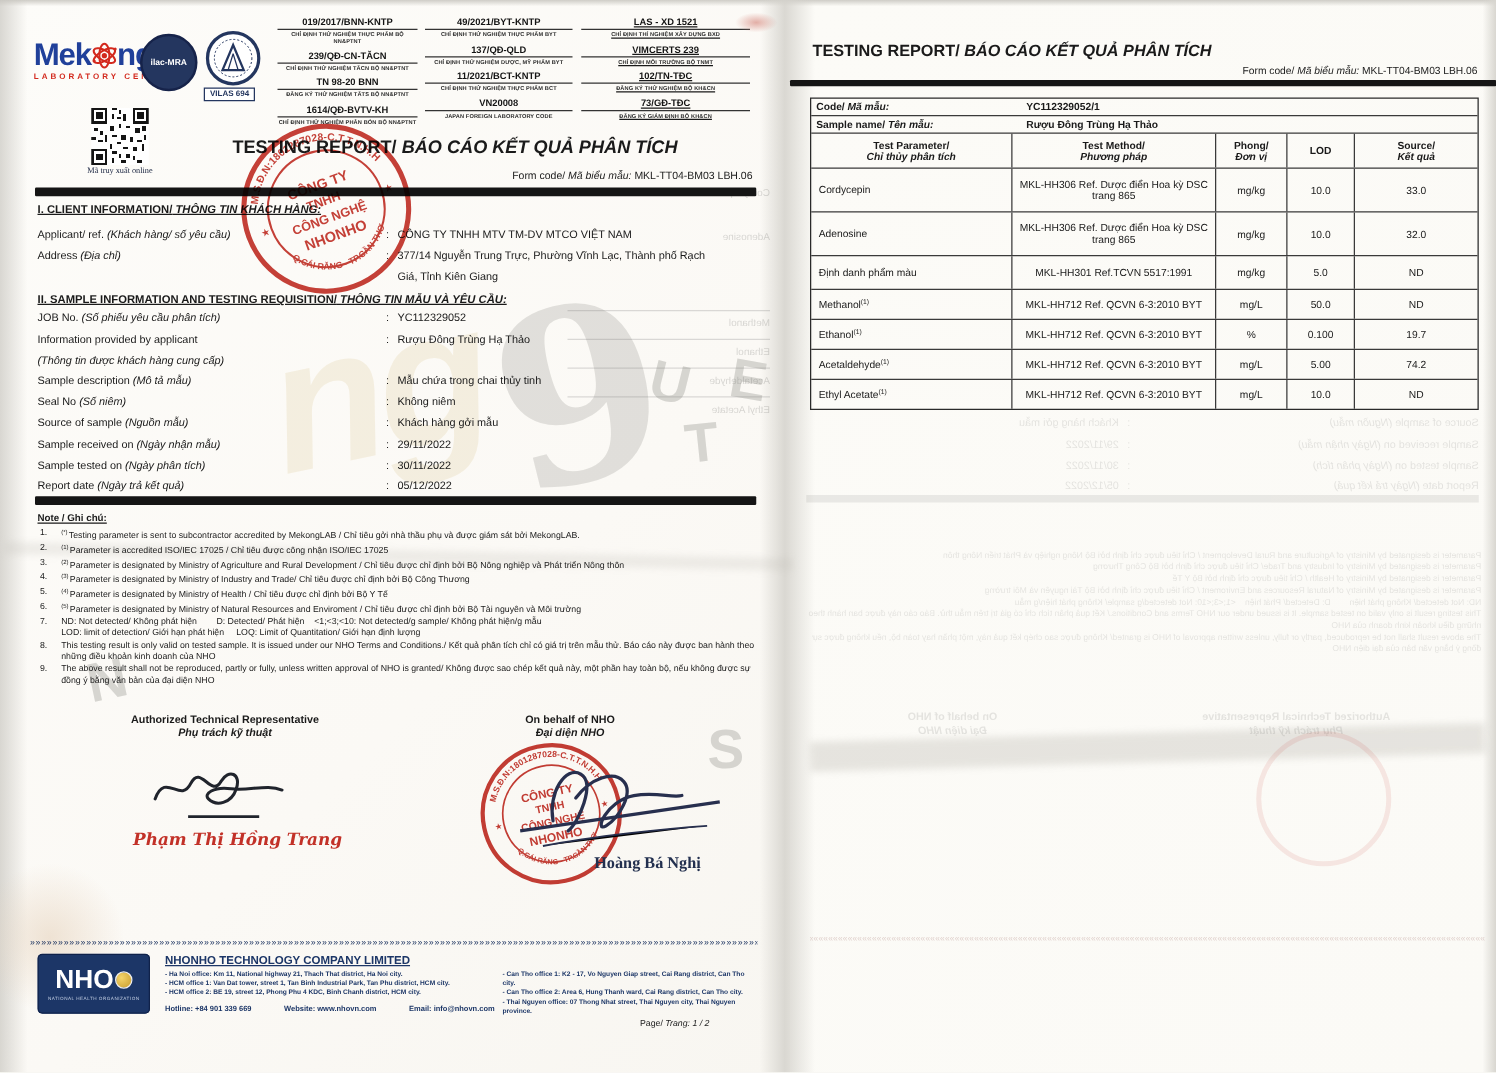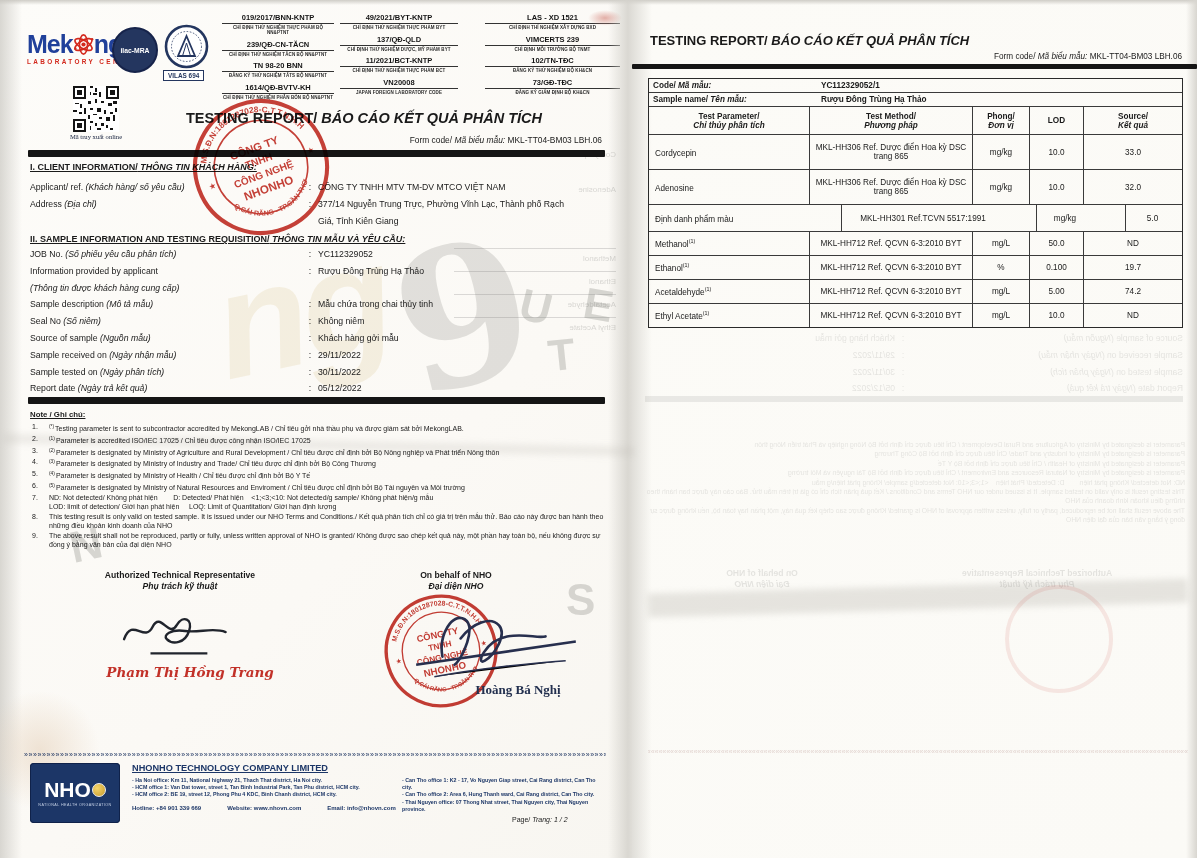--- a/index.html
+++ b/index.html
@@ -70,21 +70,21 @@
   .ntext{flex:1;}
   
   .sigt{text-align:center;font-size:8.6px;font-weight:bold;line-height:11px;z-index:3;}
   .sigt .vi{font-style:italic;}
   .signame-red{left:80px;top:664px;width:220px;text-align:center;font-family:"DejaVu Serif",serif;font-style:italic;font-weight:bold;font-size:13.5px;color:#c23128;z-index:6;}
   .signame-blue{left:428px;top:682px;width:180px;text-align:center;font-family:"Liberation Serif",serif;font-weight:bold;font-size:13px;color:#23304f;z-index:7;}
   .stamp{mix-blend-mode:multiply;z-index:6;}
   .sig-ink{z-index:7;}
   
   .arrows{left:24px;top:751px;width:582px;overflow:hidden;white-space:nowrap;font-size:7px;letter-spacing:.6px;color:#1d3461;z-index:3;}
-  .nho-box{left:30px;top:763px;width:90px;height:60px;background:#1c3667;border-radius:4px;display:flex;flex-direction:column;align-items:center;justify-content:center;z-index:3;box-shadow:0 0 0 1px #10224a inset;}
+  .nho-box{left:30px;top:763px;width:90px;height:48px;background:#1c3667;border-radius:4px;display:flex;flex-direction:column;align-items:center;justify-content:center;z-index:3;box-shadow:0 0 0 1px #10224a inset;}
   .nho-txt{color:#fff;font-weight:800;font-size:21px;line-height:22px;display:flex;align-items:center;}
   .nho-globe{width:12px;height:12px;border-radius:50%;background:radial-gradient(circle at 35% 35%,#f4d46a,#c79b2d);margin-left:1px;border:1px solid #eee;}
   .nho-sub{color:#c3cfe4;font-size:3.7px;letter-spacing:.4px;margin-top:2px;}
   .f-company{left:132px;top:763px;font-size:9.2px;font-weight:bold;color:#1c3667;text-decoration:underline;z-index:3;}
   .f-addr{top:777px;font-size:5.3px;line-height:7.2px;color:#1c3667;font-weight:bold;z-index:3;}
   .f-row{left:132px;top:805px;width:470px;display:flex;font-size:6px;font-weight:bold;color:#1c3667;z-index:3;}
   .f-row div{margin-right:26px;}
   .f-page{left:512px;top:816px;font-size:7px;color:#222;z-index:3;}
   .f-page .vi{font-style:italic;}
   
@@ -99,21 +99,21 @@
   .kv .v{font-weight:bold;}
   .cell{border-left:1px solid #3a3a3a;display:flex;flex-direction:column;align-items:center;justify-content:center;text-align:center;padding:1px 2px;box-sizing:border-box;}
   .cell:first-child{border-left:none;}
   .c1{width:160px;flex:none;align-items:flex-start;text-align:left;padding-left:6px;}
   .c2{width:163px;flex:none;}
   .c3{width:57px;flex:none;}
   .c4{width:54px;flex:none;}
   .c5{flex:1;}
   .hdr{font-weight:bold;}
   .hdr .vi{font-style:italic;font-weight:bold;}
-  .mh34{min-height:34px;} .mh26{min-height:26px;gap:32px;} .mh23{min-height:23px;}
+  .mh34{min-height:34px;} .mh26{min-height:26px;} .mh23{min-height:23px;}
   sup{font-size:5.4px;}
   .bleed-stamp{left:1005px;top:585px;width:100px;height:100px;border:4px solid #c23128;border-radius:50%;opacity:.10;z-index:1;}
   .bleed-arrows{left:648px;top:748px;width:540px;overflow:hidden;white-space:nowrap;font-size:7px;color:rgba(150,95,90,.9);opacity:.30;transform:scaleX(-1);z-index:1;}
 </style>
 </head>
 <body>
 
 <div class="canvas">
 
   <div class="page page-left">
@@ -202,21 +202,21 @@
         </div>
       <div class="acc-item">
           <div class="acc-num">11/2021/BCT-KNTP</div>
           <div class="acc-cap">CHỈ ĐỊNH THỬ NGHIỆM THỰC PHẨM BCT</div>
         </div>
       <div class="acc-item">
           <div class="acc-num">VN20008</div>
           <div class="acc-cap">JAPAN FOREIGN LABORATORY CODE</div>
         </div>
     </div>
-    <div class="abs acc-col" style="left:485px;width:135px;">
+    <div class="abs acc-col" style="left:465px;width:135px;text-decoration:underline;">
       <div class="acc-item">
           <div class="acc-num">LAS - XD 1521</div>
           <div class="acc-cap">CHỈ ĐỊNH THÍ NGHIỆM XÂY DỰNG BXD</div>
         </div>
       <div class="acc-item">
           <div class="acc-num">VIMCERTS 239</div>
           <div class="acc-cap">CHỈ ĐỊNH MÔI TRƯỜNG BỘ TNMT</div>
         </div>
       <div class="acc-item">
           <div class="acc-num">102/TN-TĐC</div>

